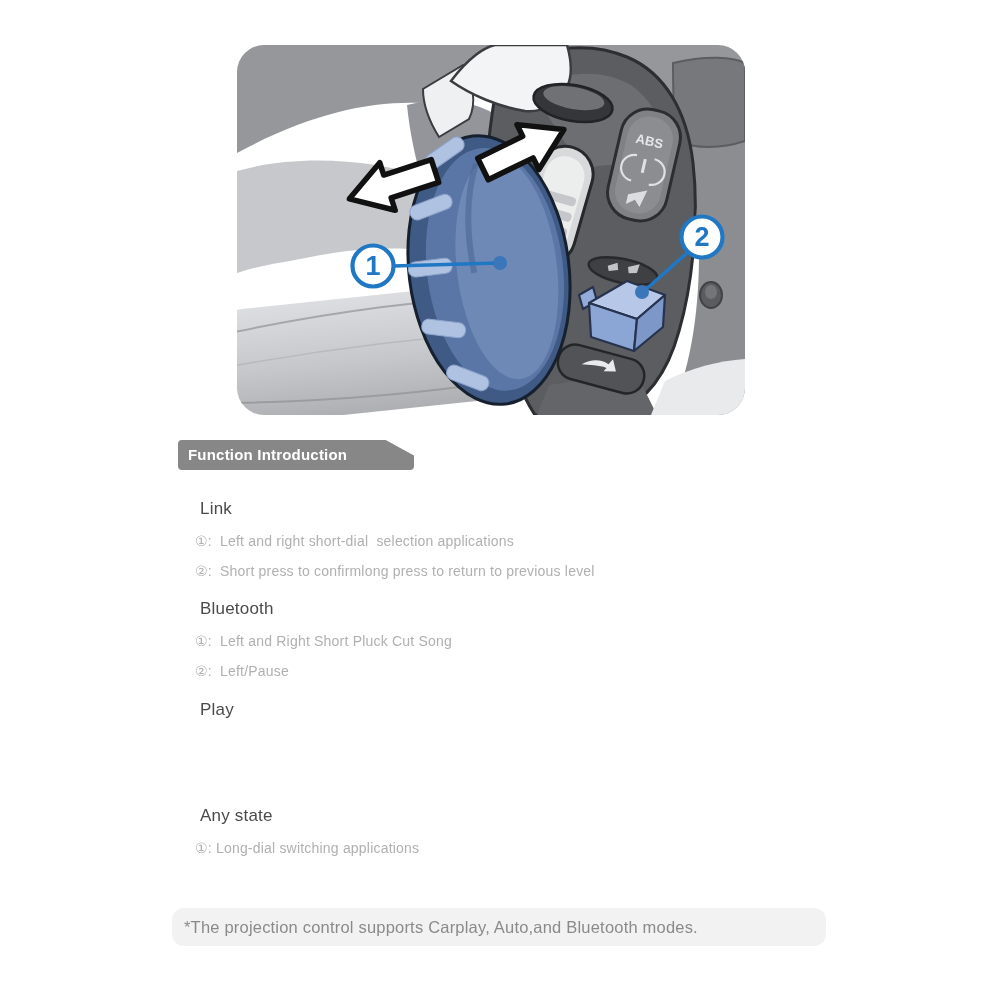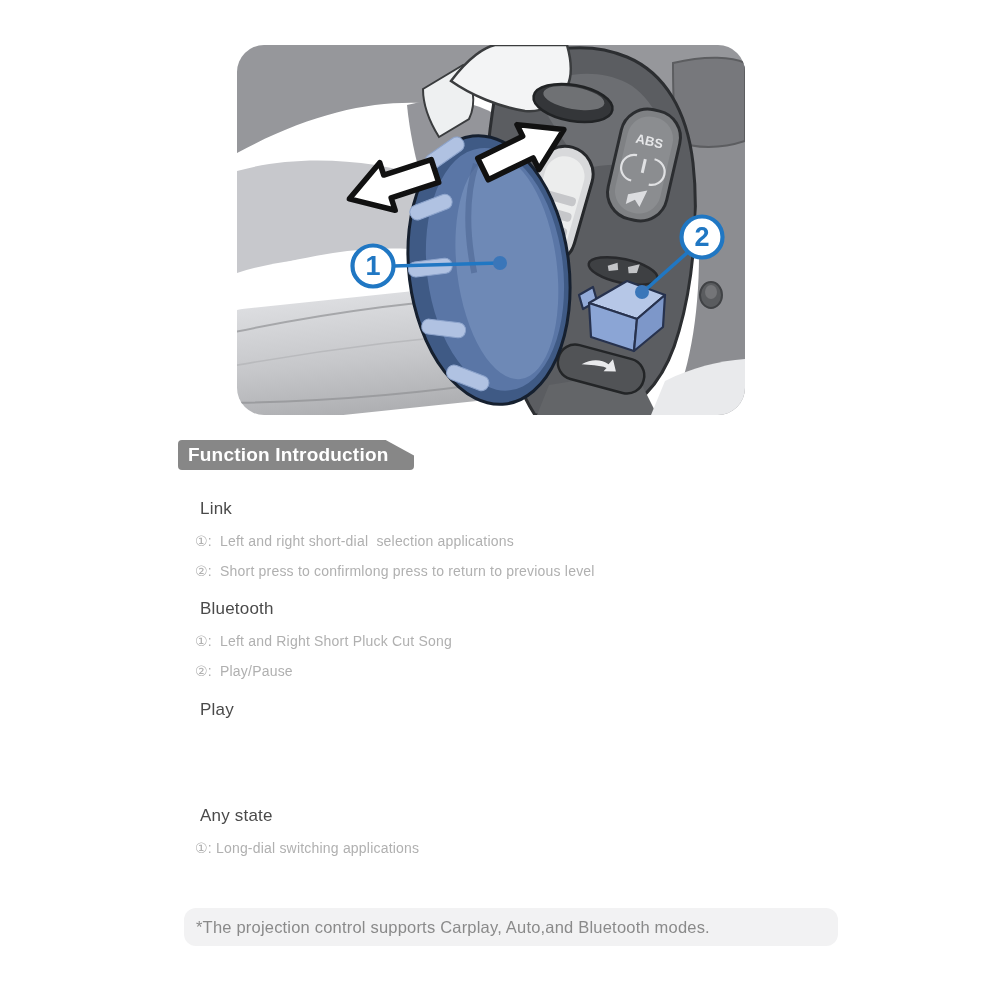--- a/index.html
+++ b/index.html
@@ -11,36 +11,36 @@
   .illustration{position:absolute;left:237px;top:45px;width:508px;height:370px;}
   .illustration svg{display:block;width:100%;height:100%;}
 
   .badge{
     position:absolute;left:178px;top:440px;width:236px;height:30px;
     background:#878787;border-radius:4px;
     clip-path:polygon(0 0, 88% 0, 100% 52%, 100% 100%, 0 100%);
   }
   .badge span{
     display:block;padding-left:10px;line-height:30px;
-    color:#ffffff;font-size:19px;font-weight:700;letter-spacing:.2px;
+    color:#ffffff;font-size:15px;font-weight:700;letter-spacing:.2px;
   }
 
   .section{position:absolute;left:188px;width:640px;}
   .section h3{
     margin:0 0 7px 12px;font-size:17px;font-weight:400;color:#4a4a4a;
     line-height:21px;letter-spacing:.2px;
   }
   .section p{
     margin:0;padding-left:7px;font-size:14px;color:#b0b0b0;
     line-height:30px;letter-spacing:.2px;white-space:pre-wrap;
   }
   .s1{top:498px}.s2{top:598px}.s3{top:699px}.s4{top:805px}
 
   .footnote{
-    position:absolute;left:184px;top:908px;width:654px;height:38px;
+    position:absolute;left:172px;top:908px;width:654px;height:38px;
     background:#f2f2f3;border-radius:12px;
   }
   .footnote span{
     display:block;padding-left:12px;line-height:38px;
     font-size:16.5px;color:#8a8a8a;letter-spacing:.2px;white-space:pre-wrap;
   }
 </style>
 </head>
 <body>
 
@@ -175,21 +175,21 @@
 
 <div class="section s1">
   <h3>Link</h3>
   <p>①:  Left and right short-dial  selection applications</p>
   <p>②:  Short press to confirmlong press to return to previous level</p>
 </div>
 
 <div class="section s2">
   <h3>Bluetooth</h3>
   <p>①:  Left and Right Short Pluck Cut Song</p>
-  <p>②:  Play/Pause</p>
+  <p>②:  Left/Pause</p>
 </div>
 
 <div class="section s3">
   <h3>Play</h3>
 </div>
 
 <div class="section s4">
   <h3>Any state</h3>
   <p>①: Long-dial switching applications</p>
 </div>

